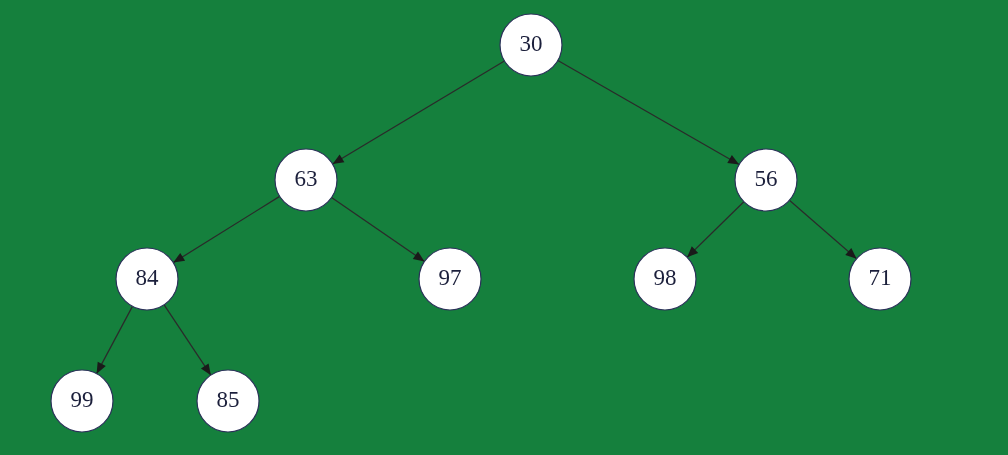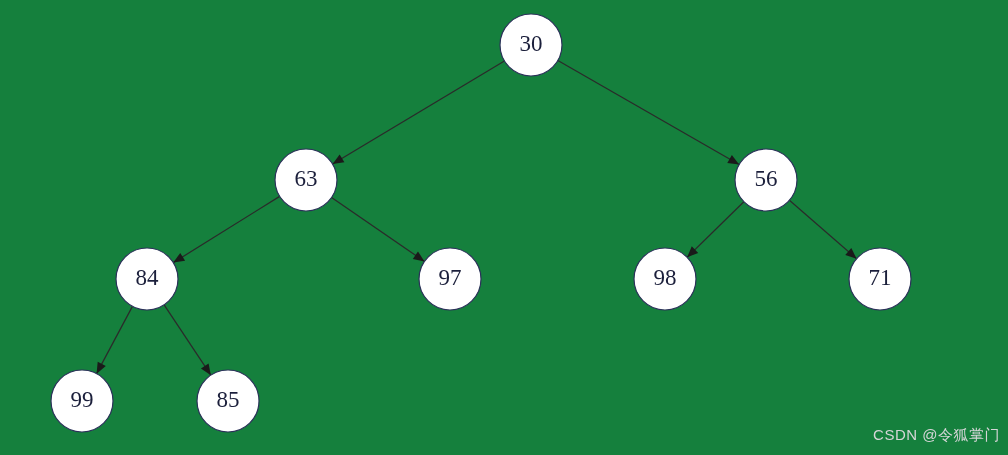--- a/index.html
+++ b/index.html
@@ -130,15 +130,14 @@
           <circle cx="82" cy="401" r="31" class="node-circle"></circle>
           <text x="82" y="402" class="node-label">99</text>
         </g>
         <g>
           <circle cx="228" cy="401" r="31" class="node-circle"></circle>
           <text x="228" y="402" class="node-label">85</text>
         </g>
       </g>
   </svg>
 
-  <div class="watermark">CSDN @令狐掌门</div>
 
 </div>
 
 </body></html>

